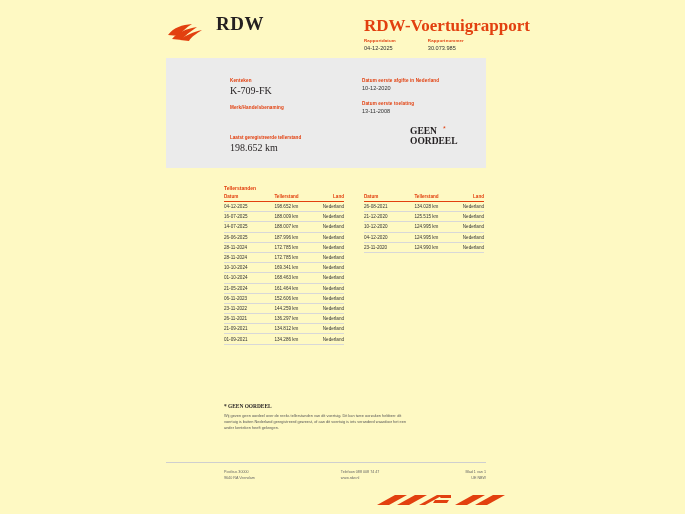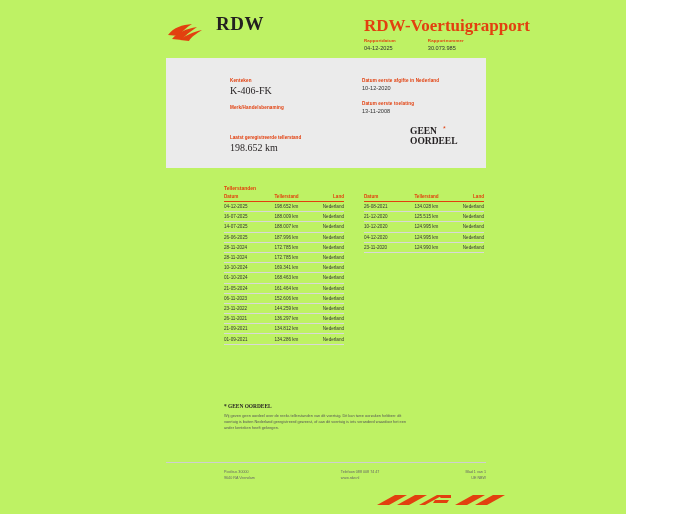--- a/index.html
+++ b/index.html
@@ -10,23 +10,23 @@
     width: 685px;
     height: 514px;
     background: #ffffff;
     font-family: "Liberation Sans", sans-serif;
     color: #1a1a1a;
     overflow: hidden;
     position: relative;
   }
   .page {
     position: relative;
-    width: 626px;
+    width: 685px;
     height: 514px;
-    background: #bef264;
+    background: #fef9c3;
   }
   
   .header {
     position: absolute;
     left: 0; top: 0;
     width: 685px;
     height: 62px;
   }
   .logo-mark {
     position: absolute;
@@ -256,21 +256,21 @@
       <div class="meta-block">
         <span class="meta-label">Rapportnummer</span>
         <span class="meta-value">30.073.985</span>
       </div>
     </div>
   </div>
 
   <div class="panel">
     <div class="panel-left">
       <div class="field-label">Kenteken</div>
-      <div class="field-value">K-406-FK</div>
+      <div class="field-value">K-709-FK</div>
       <div class="field-label">Merk/Handelsbenaming</div>
     </div>
     <div class="panel-right">
       <div class="field-label">Datum eerste afgifte in Nederland</div>
       <div class="field-value-small">10-12-2020</div>
       <div class="field-label">Datum eerste toelating</div>
       <div class="field-value-small">13-11-2008</div>
       <div class="verdict">GEEN OORDEEL</div>
     </div>
     <div class="verdict-asterisk">*</div>

